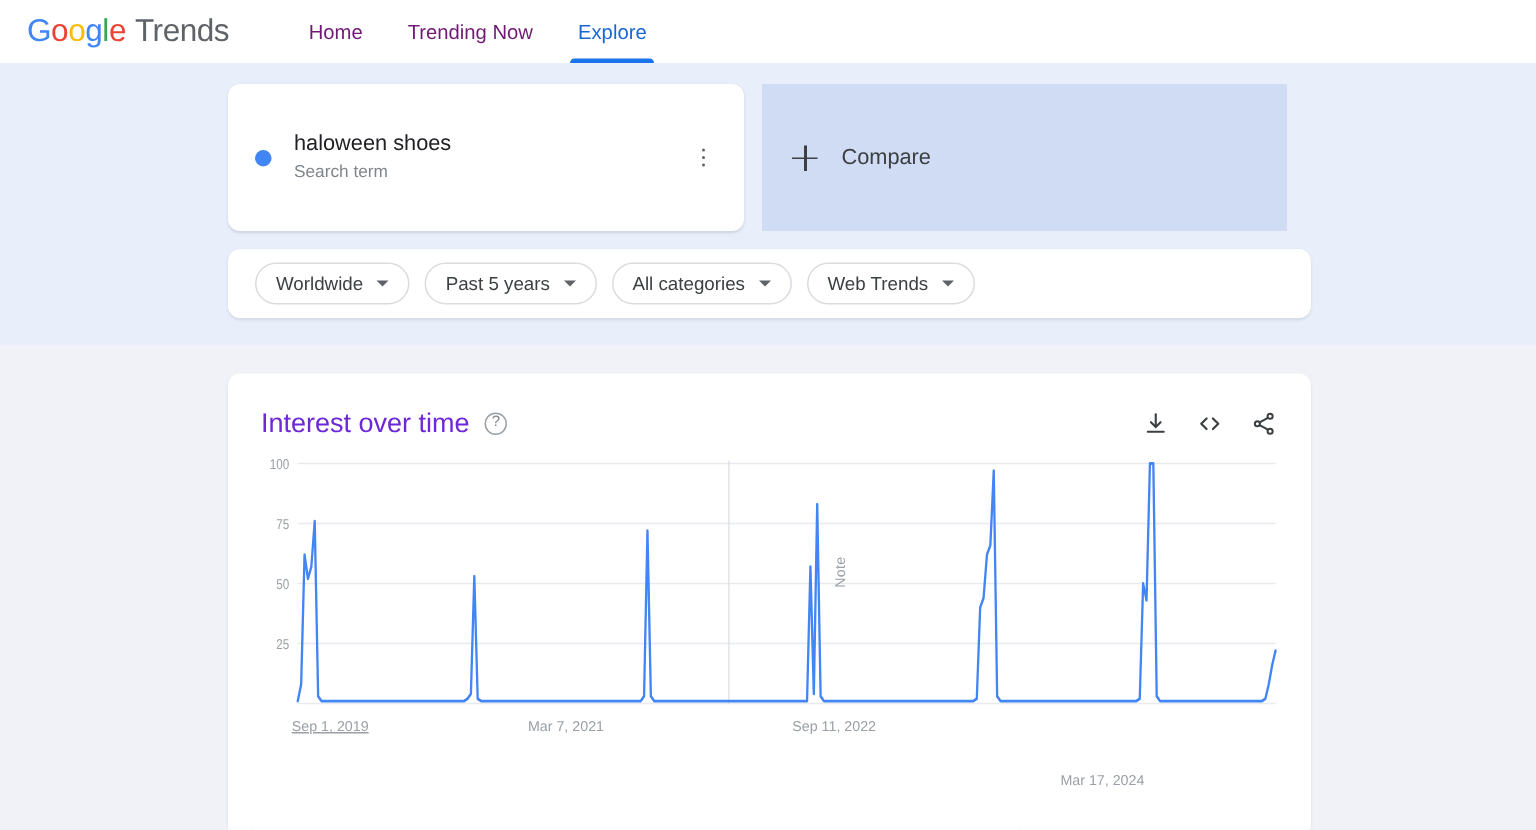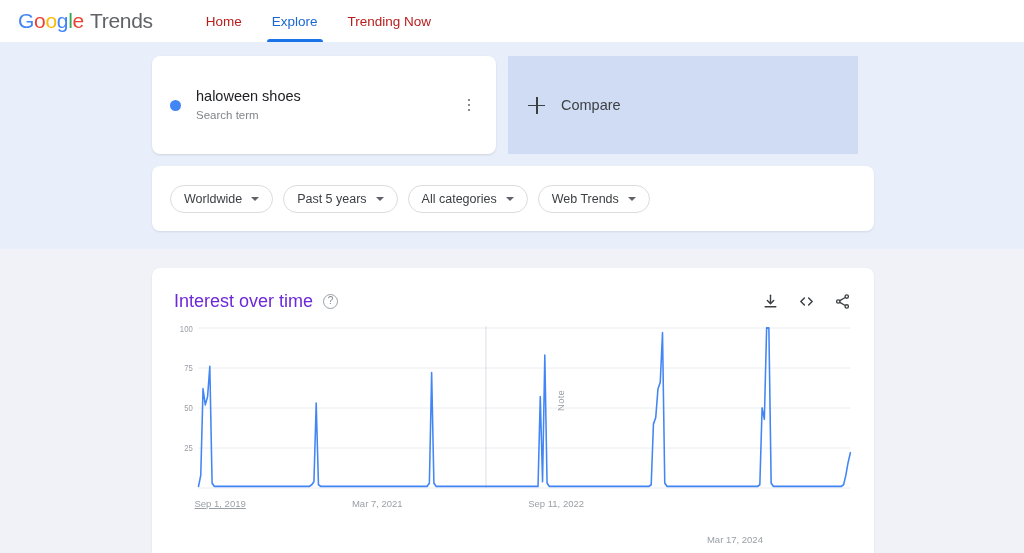--- a/index.html
+++ b/index.html
@@ -40,21 +40,21 @@
     font-size: 21px;
   }
   .nav {
     display: flex;
     align-items: center;
     height: 100%;
     gap: 4px;
   }
   .nav-item {
     font-size: 13.5px;
-    color: #b91c1c;
+    color: #701a75;
     padding: 0 13px;
     height: 100%;
     display: flex;
     align-items: center;
     position: relative;
     cursor: pointer;
   }
   .nav-item.active { color: #1967d2; }
   .nav-item.active::after {
     content: "";
@@ -146,21 +146,21 @@
   .compare-label {
     font-size: 14.5px;
     color: #3c4043;
   }
 
   
   .filter-card {
     margin: 12px 150px 0 152px;
     background: #ffffff;
     border-radius: 8px;
-    height: 65px;
+    height: 46px;
     display: flex;
     align-items: center;
     padding: 0 18px;
     gap: 10px;
     box-shadow: 0 1px 2px rgba(60,64,67,.12);
   }
   .chip {
     border: 1px solid #dadce0;
     border-radius: 16px;
     height: 28px;
@@ -270,22 +270,22 @@
     <span class="g1">G</span>
       <span class="o1">o</span>
       <span class="o2">o</span>
       <span class="g2">g</span>
       <span class="l1">l</span>
       <span class="e1">e</span>
     <span class="trends">Trends</span>
   </div>
   <div class="nav">
     <div class="nav-item">Home</div>
+    <div class="nav-item">Trending Now</div>
     <div class="nav-item active">Explore</div>
-    <div class="nav-item">Trending Now</div>
   </div>
 </div>
 
 <div class="query-section">
   <div class="query-row">
 
     <div class="term-card">
       <span class="term-dot"></span>
       <div class="term-text">
         <div class="term-title">haloween shoes</div>

